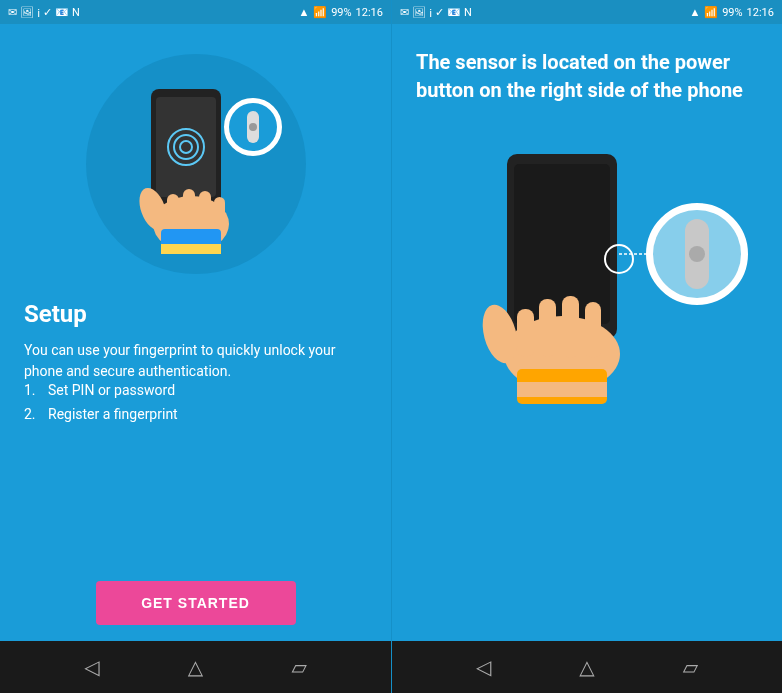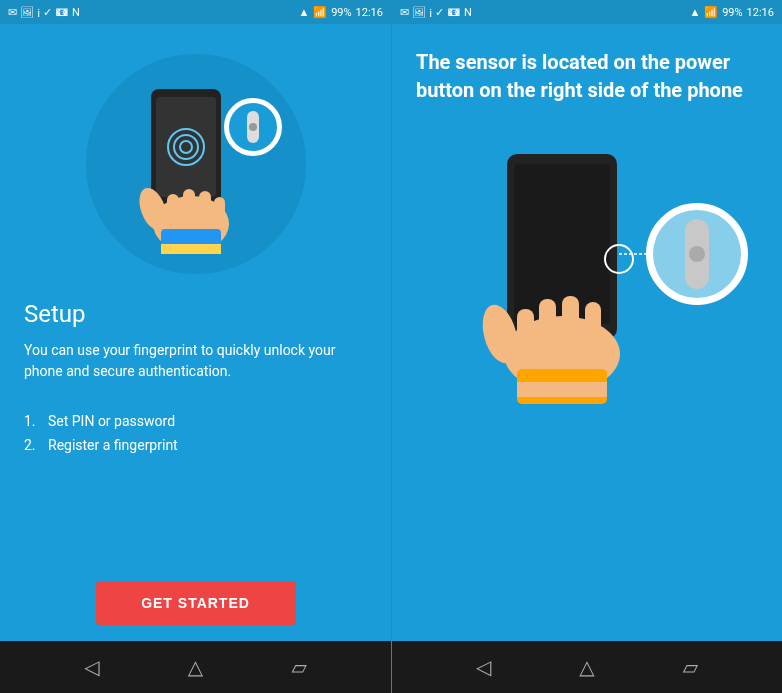--- a/index.html
+++ b/index.html
@@ -82,28 +82,28 @@
     }
 
     
     .text-content {
       padding: 16px 24px;
       color: white;
       flex: 1;
     }
     .setup-title {
       font-size: 24px;
-      font-weight: 400;
+      font-weight: 700;
       margin-bottom: 12px;
       color: white;
     }
     .setup-description {
       font-size: 14px;
       line-height: 1.5;
-      margin-bottom: 31px;
+      margin-bottom: 0;
       color: white;
     }
     .setup-steps {
       list-style: none;
       margin-bottom: 8px;
     }
     .setup-steps li {
       font-size: 14px;
       color: white;
       margin-bottom: 8px;
@@ -124,21 +124,21 @@
       line-height: 1.4;
     }
 
     
     .button-area {
       padding: 0 24px 16px 24px;
       display: flex;
       justify-content: center;
     }
     .action-button {
-      background: #ef4444;
+      background: #ec4899;
       color: white;
       border: none;
       border-radius: 4px;
       padding: 14px 40px;
       font-size: 14px;
       font-weight: 700;
       letter-spacing: 1px;
       cursor: pointer;
       text-transform: uppercase;
       width: 200px;

